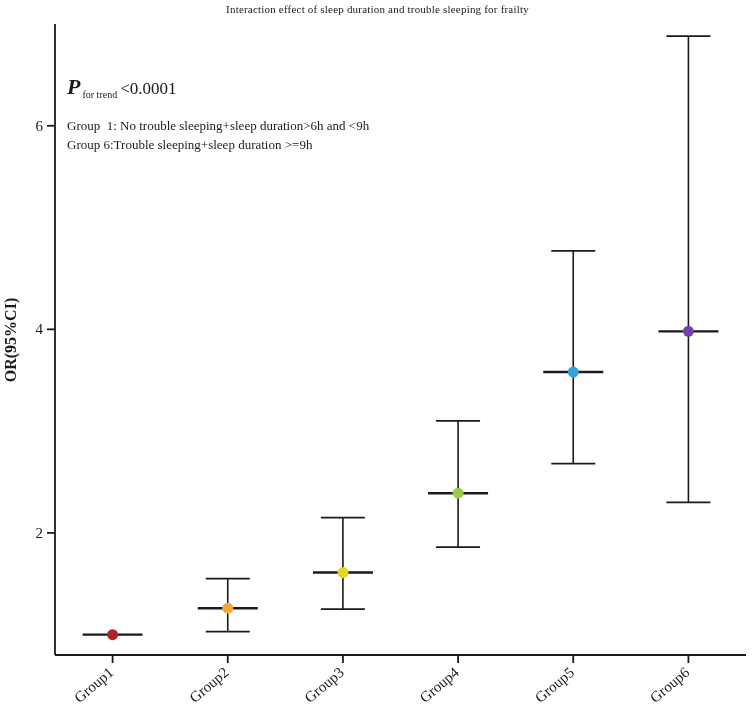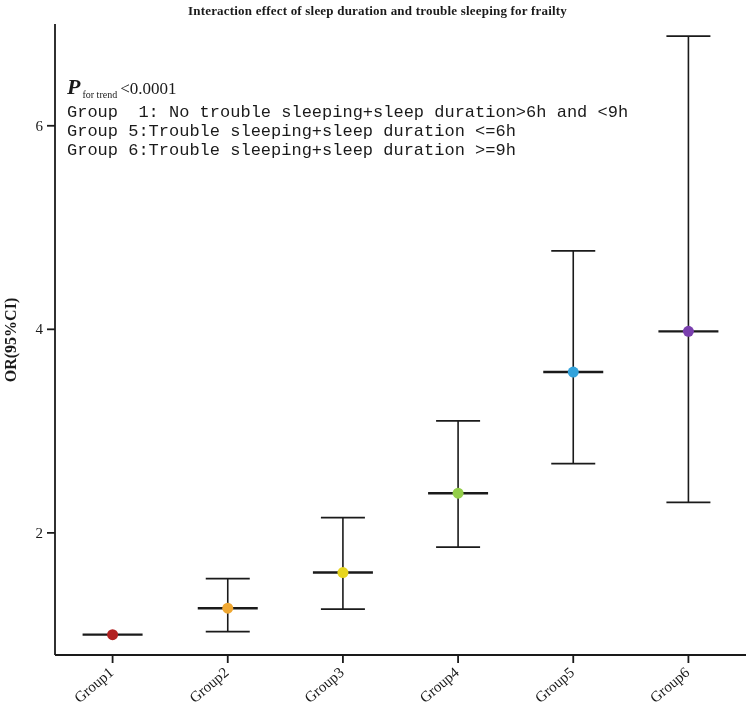--- a/index.html
+++ b/index.html
@@ -1,26 +1,26 @@
 <!DOCTYPE html>
 <html><head>
 <meta charset="utf-8">
 <style>
   html,body{margin:0;padding:0;background:#ffffff;}
   body{width:755px;height:711px;font-family:"Liberation Serif",serif;color:#1a1a1a;}
   .figure{position:relative;width:755px;height:711px;background:#fff;overflow:hidden;}
   #chart{position:absolute;left:0;top:0;}
   .title{position:absolute;top:3px;left:0;width:100%;text-align:center;
-         font-weight:bold;font-size:13px;letter-spacing:.2px;}
+         font-weight:normal;font-size:11px;letter-spacing:.2px;}
   .annotation{position:absolute;left:67px;top:74px;z-index:2;}
-  .p-line{font-size:17px;margin-bottom:4px;}
+  .p-line{font-size:17px;margin-bottom:17px;}
   .p-ital{font-style:italic;font-weight:bold;font-size:22px;}
   .p-sub{font-size:10px;vertical-align:sub;margin:0 3px 0 2px;}
   .p-val{font-size:17px;}
-  .legend-line{font-size:17px;line-height:18.6px;white-space:pre;font-family:Liberation Mono, monospace;}
+  .legend-line{font-size:13px;line-height:18.6px;white-space:pre;}
 </style>
 </head>
 <body>
 
 <div class="figure">
 
   <svg id="chart" width="755" height="711" viewBox="0 0 755 711">
     <text id="ylabel" x="16" y="340" transform="rotate(-90 16 340)" text-anchor="middle" font-family="Liberation Serif, serif" font-size="16" font-weight="bold" fill="#1a1a1a">OR(95%CI)</text>
   <g>
         <line x1="55" y1="24" x2="55" y2="655" stroke="#1a1a1a" stroke-width="1.8"></line>
@@ -84,18 +84,17 @@
         <circle cx="688.4166666666666" cy="331.35806451612905" r="5.5" fill="#7a3fae"></circle>
       </g>
     </svg>
 
   <div class="title">Interaction effect of sleep duration and trouble sleeping for frailty</div>
 
   <div class="annotation">
     <div class="p-line"><span class="p-ital">P</span><span class="p-sub">for trend</span><span class="p-val">&lt;0.0001</span></div>
     <div id="legend-lines">
         <div class="legend-line">Group  1: No trouble sleeping+sleep duration&gt;6h and &lt;9h</div>
-        <div class="legend-line">Group 5:Trouble sleeping+sleep duration &lt;=6h</div>
         <div class="legend-line">Group 6:Trouble sleeping+sleep duration &gt;=9h</div>
       </div>
   </div>
 
 </div>
 
 </body></html>

